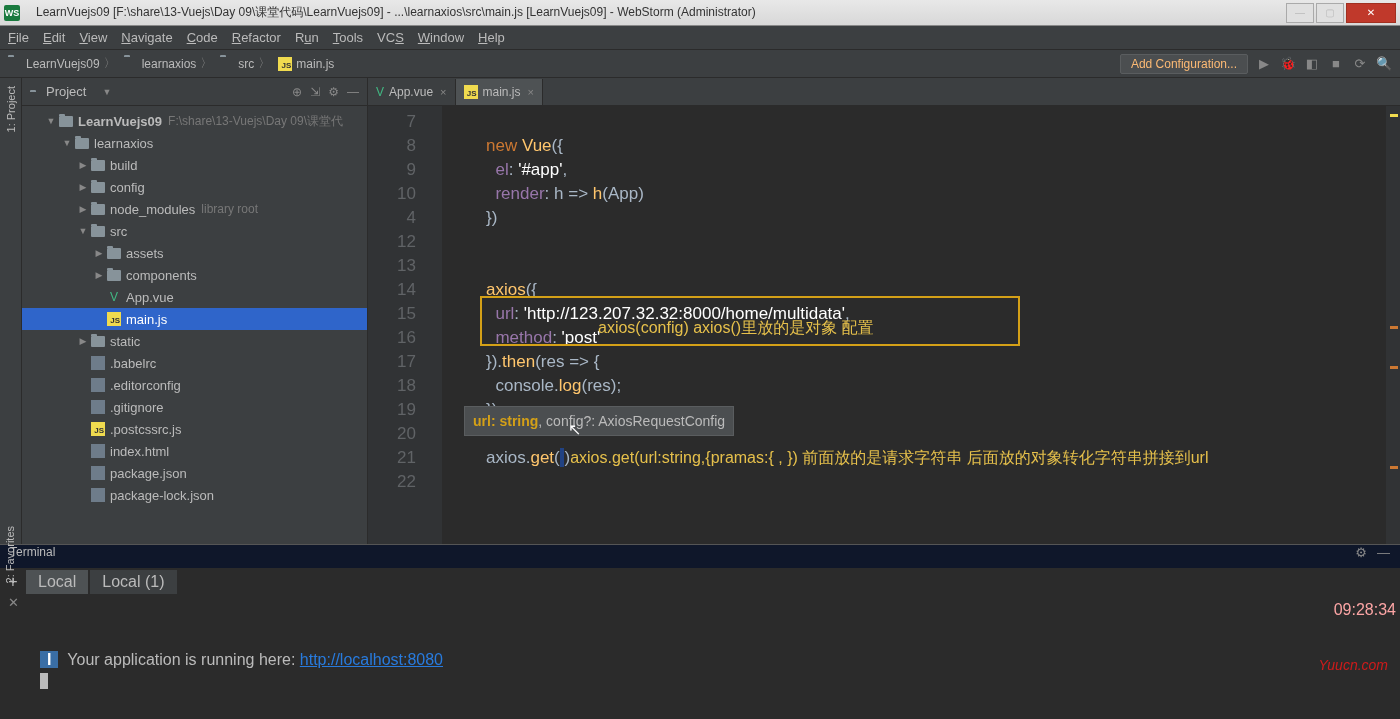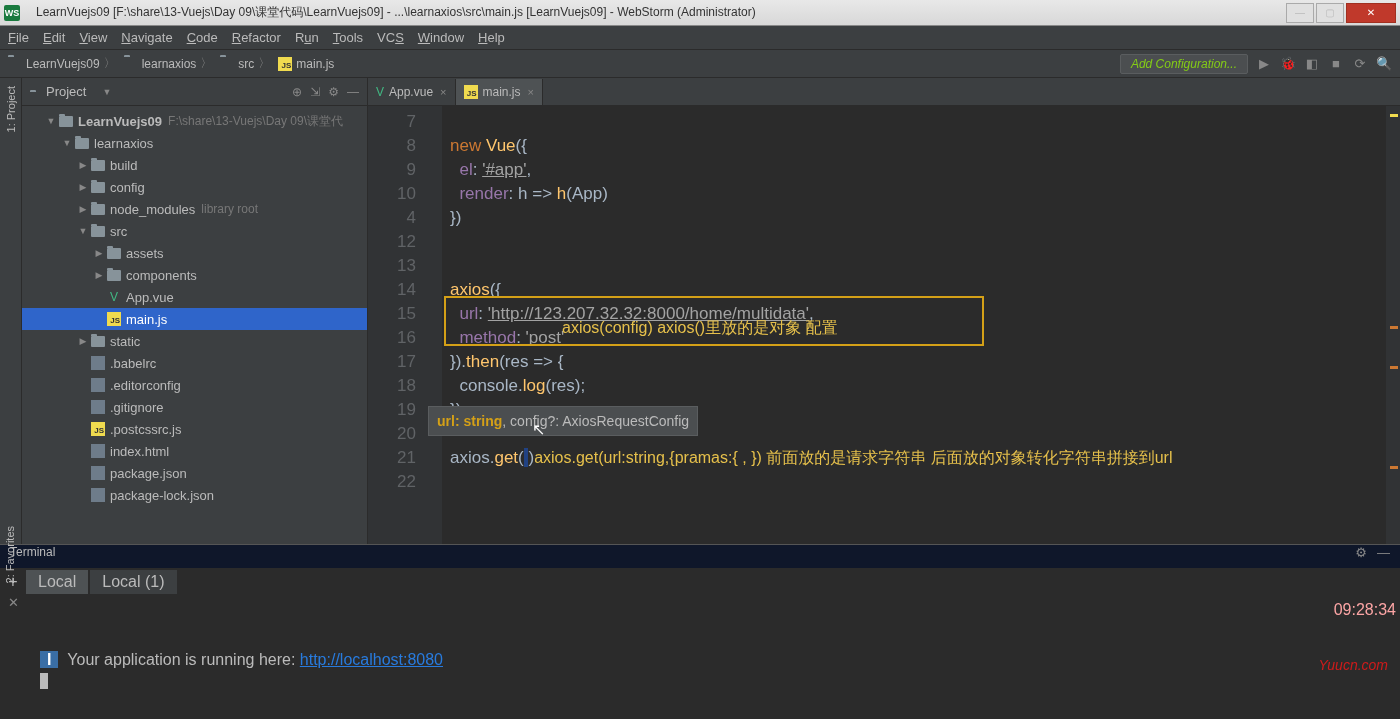--- a/index.html
+++ b/index.html
@@ -11,21 +11,21 @@
 .winbtn { width:28px; height:20px; display:flex; align-items:center; justify-content:center; font-size:10px; border:1px solid #aaa; background:#e0e0e0; }
 .winbtn.close { background:#c0392b; color:#fff; border-color:#a03020; width:50px; }
 .menubar { height:24px; background:#3c3f41; display:flex; align-items:center; padding:0 8px; border-bottom:1px solid #2b2b2b; }
 .menubar span { font-size:13px; color:#bbb; margin-right:14px; cursor:pointer; }
 .menubar span u { text-decoration:underline; }
 .breadcrumb { height:28px; background:#3c3f41; display:flex; align-items:center; padding:0 8px; border-bottom:1px solid #2b2b2b; }
 .crumb { display:flex; align-items:center; font-size:12px; color:#bbb; margin-right:4px; }
 .crumb .sep { margin:0 4px; color:#888; }
 .crumb .fico { width:14px; height:14px; margin-right:4px; }
 .bc-right { margin-left:auto; display:flex; align-items:center; gap:8px; }
-.addconfig { background:#4b4e50; border:1px solid #5a5d5f; padding:2px 10px; font-size:12px; color:#84cc16; border-radius:2px;font-style:italic; }
+.addconfig { background:#4b4e50; border:1px solid #5a5d5f; padding:2px 10px; font-size:12px; color:#fdba74; border-radius:2px; }
 .tbicon { width:16px; height:16px; color:#888; display:flex; align-items:center; justify-content:center; font-size:13px; }
 .main { display:flex; height:466px; }
 .sidebar-tab { width:22px; background:#3c3f41; border-right:1px solid #2b2b2b; display:flex; flex-direction:column; align-items:center; padding-top:8px; }
 .sidebar-tab .vtext { writing-mode:vertical-rl; transform:rotate(180deg); font-size:11px; color:#bbb; margin-bottom:10px; }
 .project-panel { width:346px; background:#3c3f41; border-right:1px solid #2b2b2b; display:flex; flex-direction:column; }
 .panel-header { height:28px; display:flex; align-items:center; padding:0 8px; border-bottom:1px solid #2b2b2b; }
 .panel-header .ptitle { font-size:13px; color:#bbb; display:flex; align-items:center; gap:16px; }
 .panel-header .pactions { margin-left:auto; display:flex; gap:8px; color:#888; font-size:12px; }
 .tree { flex:1; overflow:auto; padding:4px 0; font-size:13px; }
 .tree-item { display:flex; align-items:center; padding:1px 4px; height:22px; white-space:nowrap; }
@@ -37,23 +37,23 @@
 .folder-icon::before { content:""; position:absolute; top:-2px; left:0; width:6px; height:2px; background:#87939a; border-radius:1px 1px 0 0; }
 .js-icon { width:14px; height:14px; background:#f0db4f; color:#333; font-size:8px; display:flex; align-items:flex-end; justify-content:flex-end; padding:1px; font-weight:bold; }
 .vue-icon { color:#41b883; font-size:12px; }
 .editor-area { flex:1; background:#2b2b2b; display:flex; flex-direction:column; position:relative; }
 .tabs { height:28px; background:#3c3f41; display:flex; align-items:flex-end; border-bottom:1px solid #2b2b2b; }
 .tab { height:26px; padding:0 8px; display:flex; align-items:center; font-size:12px; color:#bbb; background:#3c3f41; border-right:1px solid #2b2b2b; gap:5px; }
 .tab.active { background:#4e5254; }
 .tab .close { color:#888; font-size:11px; margin-left:2px; }
 .code { flex:1; display:flex; font-family:Consolas,"Courier New",monospace; font-size:17px; line-height:24px; position:relative; }
 .gutter { width:60px; background:#313335; color:#606366; text-align:right; padding:4px 12px 4px 4px; user-select:none; }
-.code-body { flex:1; padding:4px 8px; position:relative; color:#a9b7c6; }
+.code-body { flex:1; padding:4px 8px; position:relative; color:#a9b7c6;margin-left:36px; }
 .kw { color:#cc7832; }
-.str { color:#a3a3a3;text-decoration:underline; }
+.str { color:#ffffff; }
 .prop { color:#9876aa; }
 .fn { color:#ffc66d; }
 .param { color:#a9b7c6; }
 .annotation1 { position:absolute; border:2px solid #d4a017; padding:4px; pointer-events:none; }
 .anno-text { color:#e6c04b; font-size:16px; font-family:sans-serif; }
 .hint { position:absolute; background:#4b4e50; border:1px solid #5a5d5f; padding:2px 8px; font-size:14px; color:#bbb; }
 .hint .strong { color:#d4a017; font-weight:bold; }
 .cursor-arrow { position:absolute; font-size:16px; color:#fff; pointer-events:none; }
 .right-gutter { width:14px; background:#313335; position:relative; }
 .right-gutter .mark { position:absolute; right:2px; width:8px; height:3px; background:#cc7832; }

